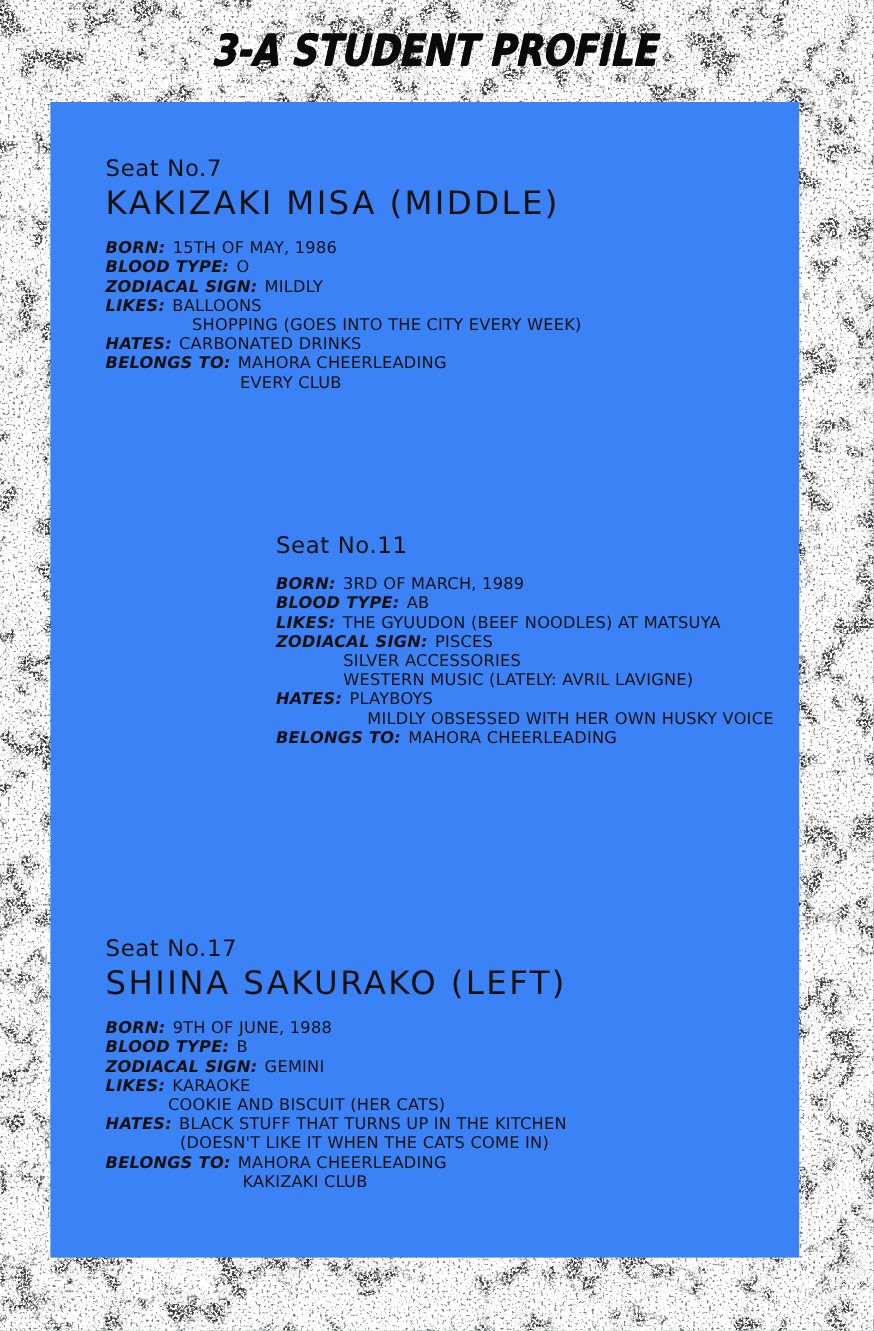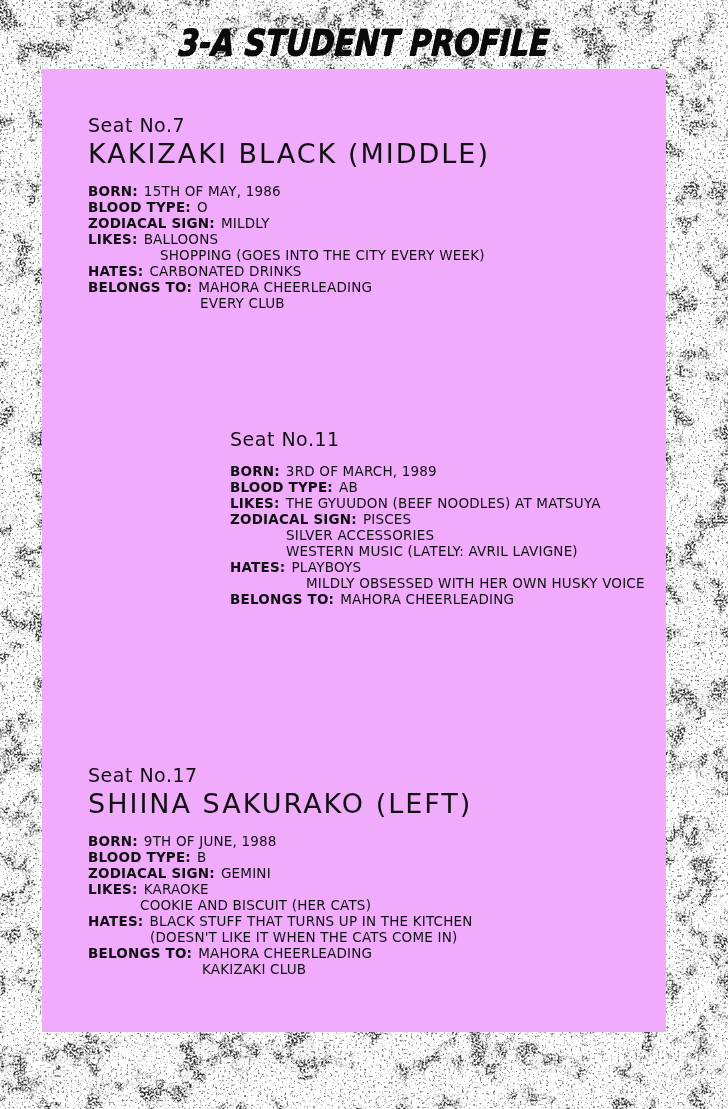--- a/index.html
+++ b/index.html
@@ -7,39 +7,39 @@
     position:relative;
     width:728px;height:1109px;
     margin:0 auto;
     background:#fff;
     overflow:hidden;
     font-family:"DejaVu Sans","Liberation Sans",sans-serif;
     color:#111;
   }
   .bg-texture{position:absolute;left:0;top:0;width:728px;height:1109px;display:block;}
   .content-box{
-    position:absolute;left:42px;top:69px;width:624px;height:963px;
-    background:#f0abfc;
+    position:absolute;left:42px;top:85px;width:624px;height:963px;
+    background:#3b82f6;
   }
   .page-title{
     position:absolute;top:22px;left:0;width:100%;
     margin:0;text-align:center;
     font-size:36px;font-weight:bold;font-style:italic;
     letter-spacing:0px;white-space:nowrap;
     transform:scaleX(0.82) skewX(-4deg);
     transform-origin:50% 50%;
     color:#0a0a0a;
     text-shadow:1px 0 0 #0a0a0a, 0 1px 0 #0a0a0a;
   }
   .profile{position:absolute;white-space:nowrap;}
   .seat{font-size:19px;line-height:24px;letter-spacing:0.5px;}
   .sname{font-size:27px;line-height:34px;letter-spacing:2px;}
   .lines{margin-top:12px;}
   .line{font-size:13.5px;line-height:16px;}
-  .lbl{font-weight:bold;letter-spacing:0.2px;margin-right:6px;text-align:right;}
+  .lbl{font-weight:bold;font-style:italic;letter-spacing:0.2px;margin-right:6px;text-align:right;}
   .val{letter-spacing:0.2px;}
   .p1{left:46px;top:44px;}
   .p2{left:188px;top:358px;}
   .p3{left:46px;top:694px;}
 </style>
 </head>
 <body>
 
 <div class="page">
 
@@ -66,21 +66,21 @@
     <rect width="728" height="1109" filter="url(#fSpeckle)" opacity="0.75"></rect>
     <rect width="728" height="1109" filter="url(#fBlobsBig)"></rect>
     <rect width="728" height="1109" filter="url(#fBlobsSmall)" opacity="0.9"></rect>
     <rect width="728" height="1109" filter="url(#fSpeckleSparse)" opacity="0.55"></rect>
   </svg>
 
   <div class="content-box">
 
     <div class="profile p1">
       <div class="seat">Seat No.7</div>
-      <div class="sname">KAKIZAKI BLACK (MIDDLE)</div>
+      <div class="sname">KAKIZAKI MISA (MIDDLE)</div>
       <div class="lines">
         <div class="line"><span class="lbl">BORN:</span><span class="val">15TH OF MAY, 1986</span></div>
         <div class="line"><span class="lbl">BLOOD TYPE:</span><span class="val">O</span></div>
         <div class="line"><span class="lbl">ZODIACAL SIGN:</span><span class="val">MILDLY</span></div>
         <div class="line"><span class="lbl">LIKES:</span><span class="val">BALLOONS</span></div>
         <div class="line" style="padding-left:72px"><span class="val">SHOPPING (GOES INTO THE CITY EVERY WEEK)</span></div>
         <div class="line"><span class="lbl">HATES:</span><span class="val">CARBONATED DRINKS</span></div>
         <div class="line"><span class="lbl">BELONGS TO:</span><span class="val">MAHORA CHEERLEADING</span></div>
         <div class="line" style="padding-left:112px"><span class="val">EVERY CLUB</span></div>
       </div>

